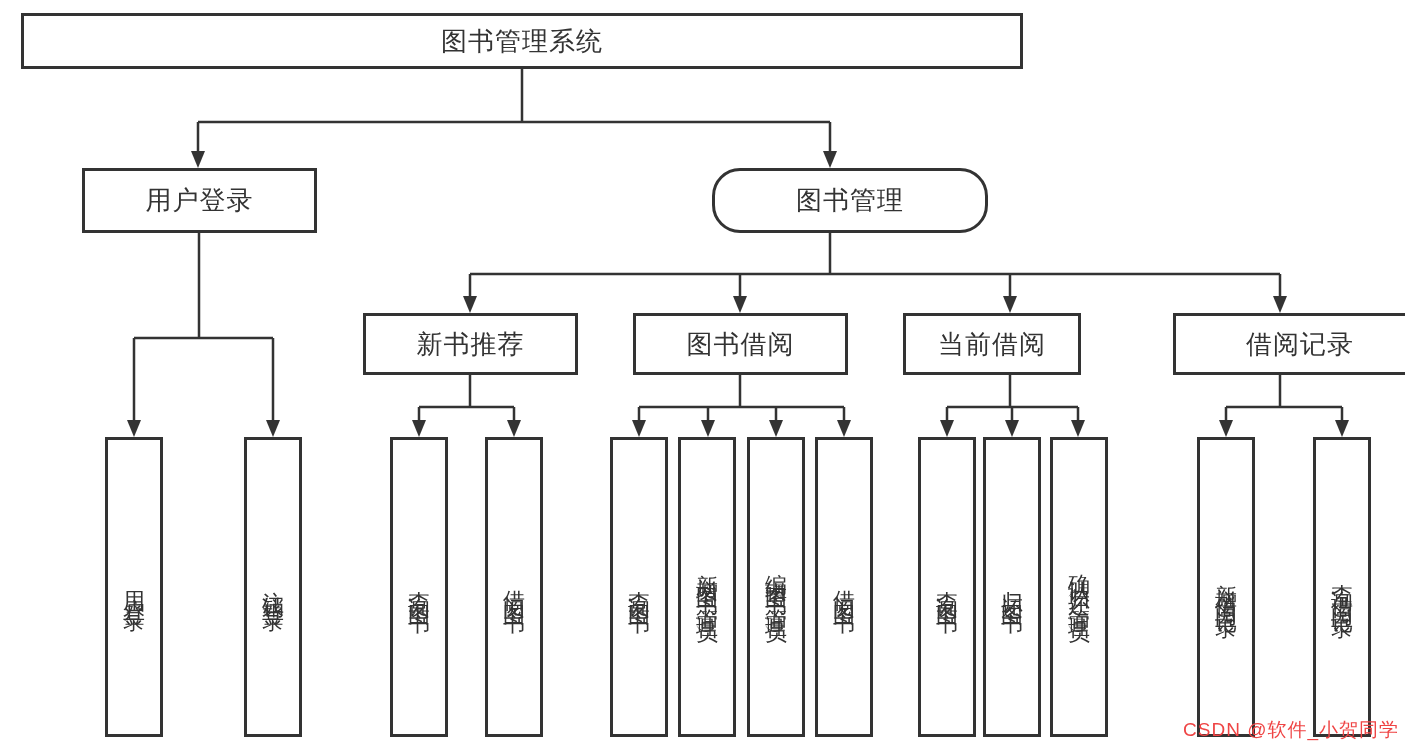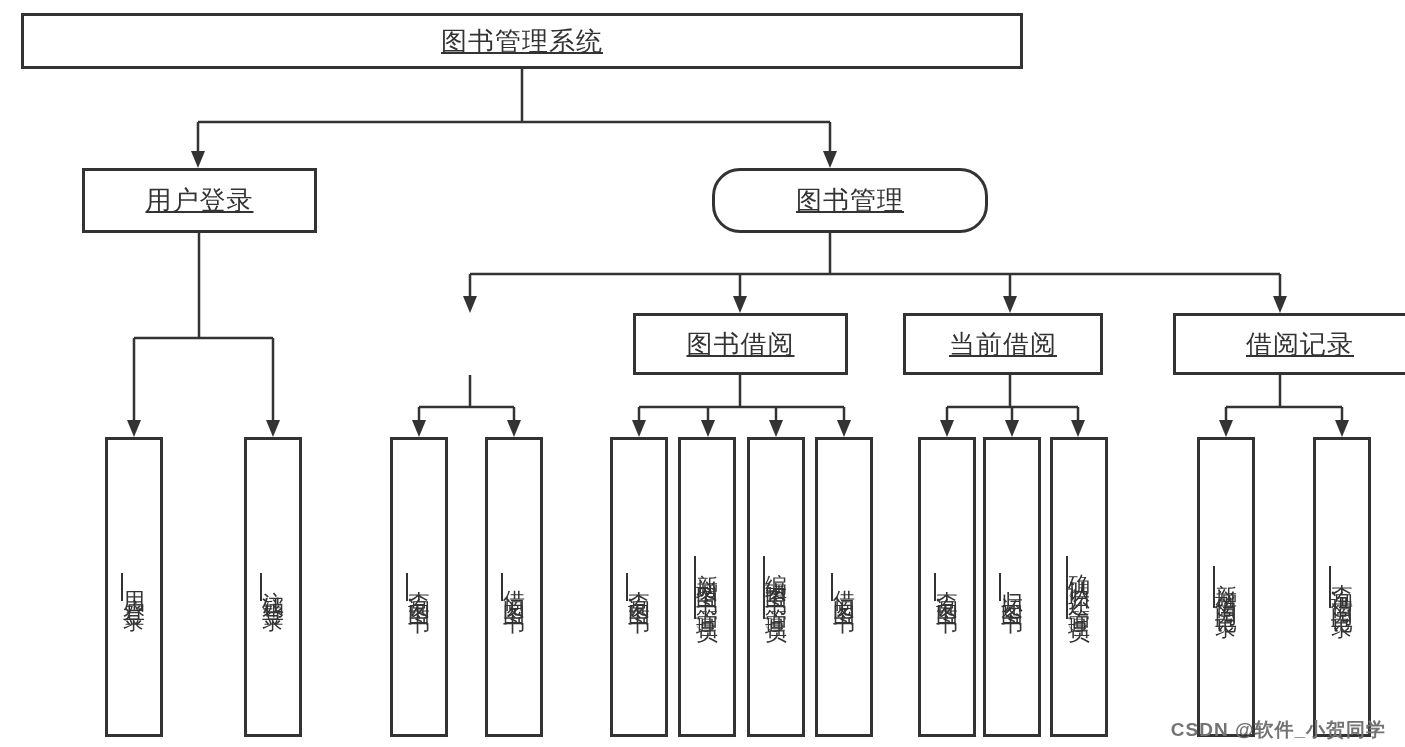--- a/index.html
+++ b/index.html
@@ -11,41 +11,39 @@
     overflow:hidden;
   }
   #connectors{position:absolute;left:0;top:0;width:1405px;height:747px;}
   .node{
     position:absolute;
     border:3px solid #333333;
     background:#ffffff;
     box-sizing:border-box;
     display:flex;align-items:center;justify-content:center;
     color:#333333;
-    text-decoration:underline;
   }
   .hlabel{font-size:26px;letter-spacing:1px;white-space:nowrap;}
   .leaf{width:58px;top:437px;height:300px;}
   .leaf .vtext{
     writing-mode:vertical-rl;
     text-orientation:mixed;
     font-size:22px;
     letter-spacing:7px;
     line-height:1;
     color:#333333;
   }
   .watermark{
     position:absolute;
-    right:19px;bottom:4px;
+    right:6px;bottom:4px;
     font-size:19px;
-    color:#737373;
+    color:#ef4444;
     letter-spacing:1px;
     z-index:5;
     white-space:nowrap;
-    font-weight:bold;
   }
 </style>
 </head>
 <body>
 
 <div id="stage">
 
   <svg id="connectors" viewBox="0 0 1405 747" xmlns="http://www.w3.org/2000/svg">
     <g stroke="#333333" stroke-width="2.5" fill="none">
       <path d="M522 69 V122 M198 122 H830 M198 122 V153 M830 122 V153"></path>
@@ -83,24 +81,27 @@
     <span class="hlabel">图书管理系统</span>
   </div>
 
   <div class="node" style="left:82px;top:168px;width:235px;height:65px;">
     <span class="hlabel">用户登录</span>
   </div>
   <div class="node" style="left:712px;top:168px;width:276px;height:65px;border-radius:28px;">
     <span class="hlabel">图书管理</span>
   </div>
 
+  <div class="node" style="left:363px;top:313px;width:215px;height:62px;">
+    <span class="hlabel">新书推荐</span>
+  </div>
   <div class="node" style="left:633px;top:313px;width:215px;height:62px;text-align:right;">
     <span class="hlabel">图书借阅</span>
   </div>
-  <div class="node" style="left:903px;top:313px;width:200px;height:62px;">
+  <div class="node" style="left:903px;top:313px;width:178px;height:62px;">
     <span class="hlabel">当前借阅</span>
   </div>
   <div class="node" style="left:1173px;top:313px;width:254px;height:62px;">
     <span class="hlabel">借阅记录</span>
   </div>
 
   <div class="node leaf" style="left:105px;">
     <span class="vtext">用户登录</span>
   </div>
   <div class="node leaf" style="left:244px;">

